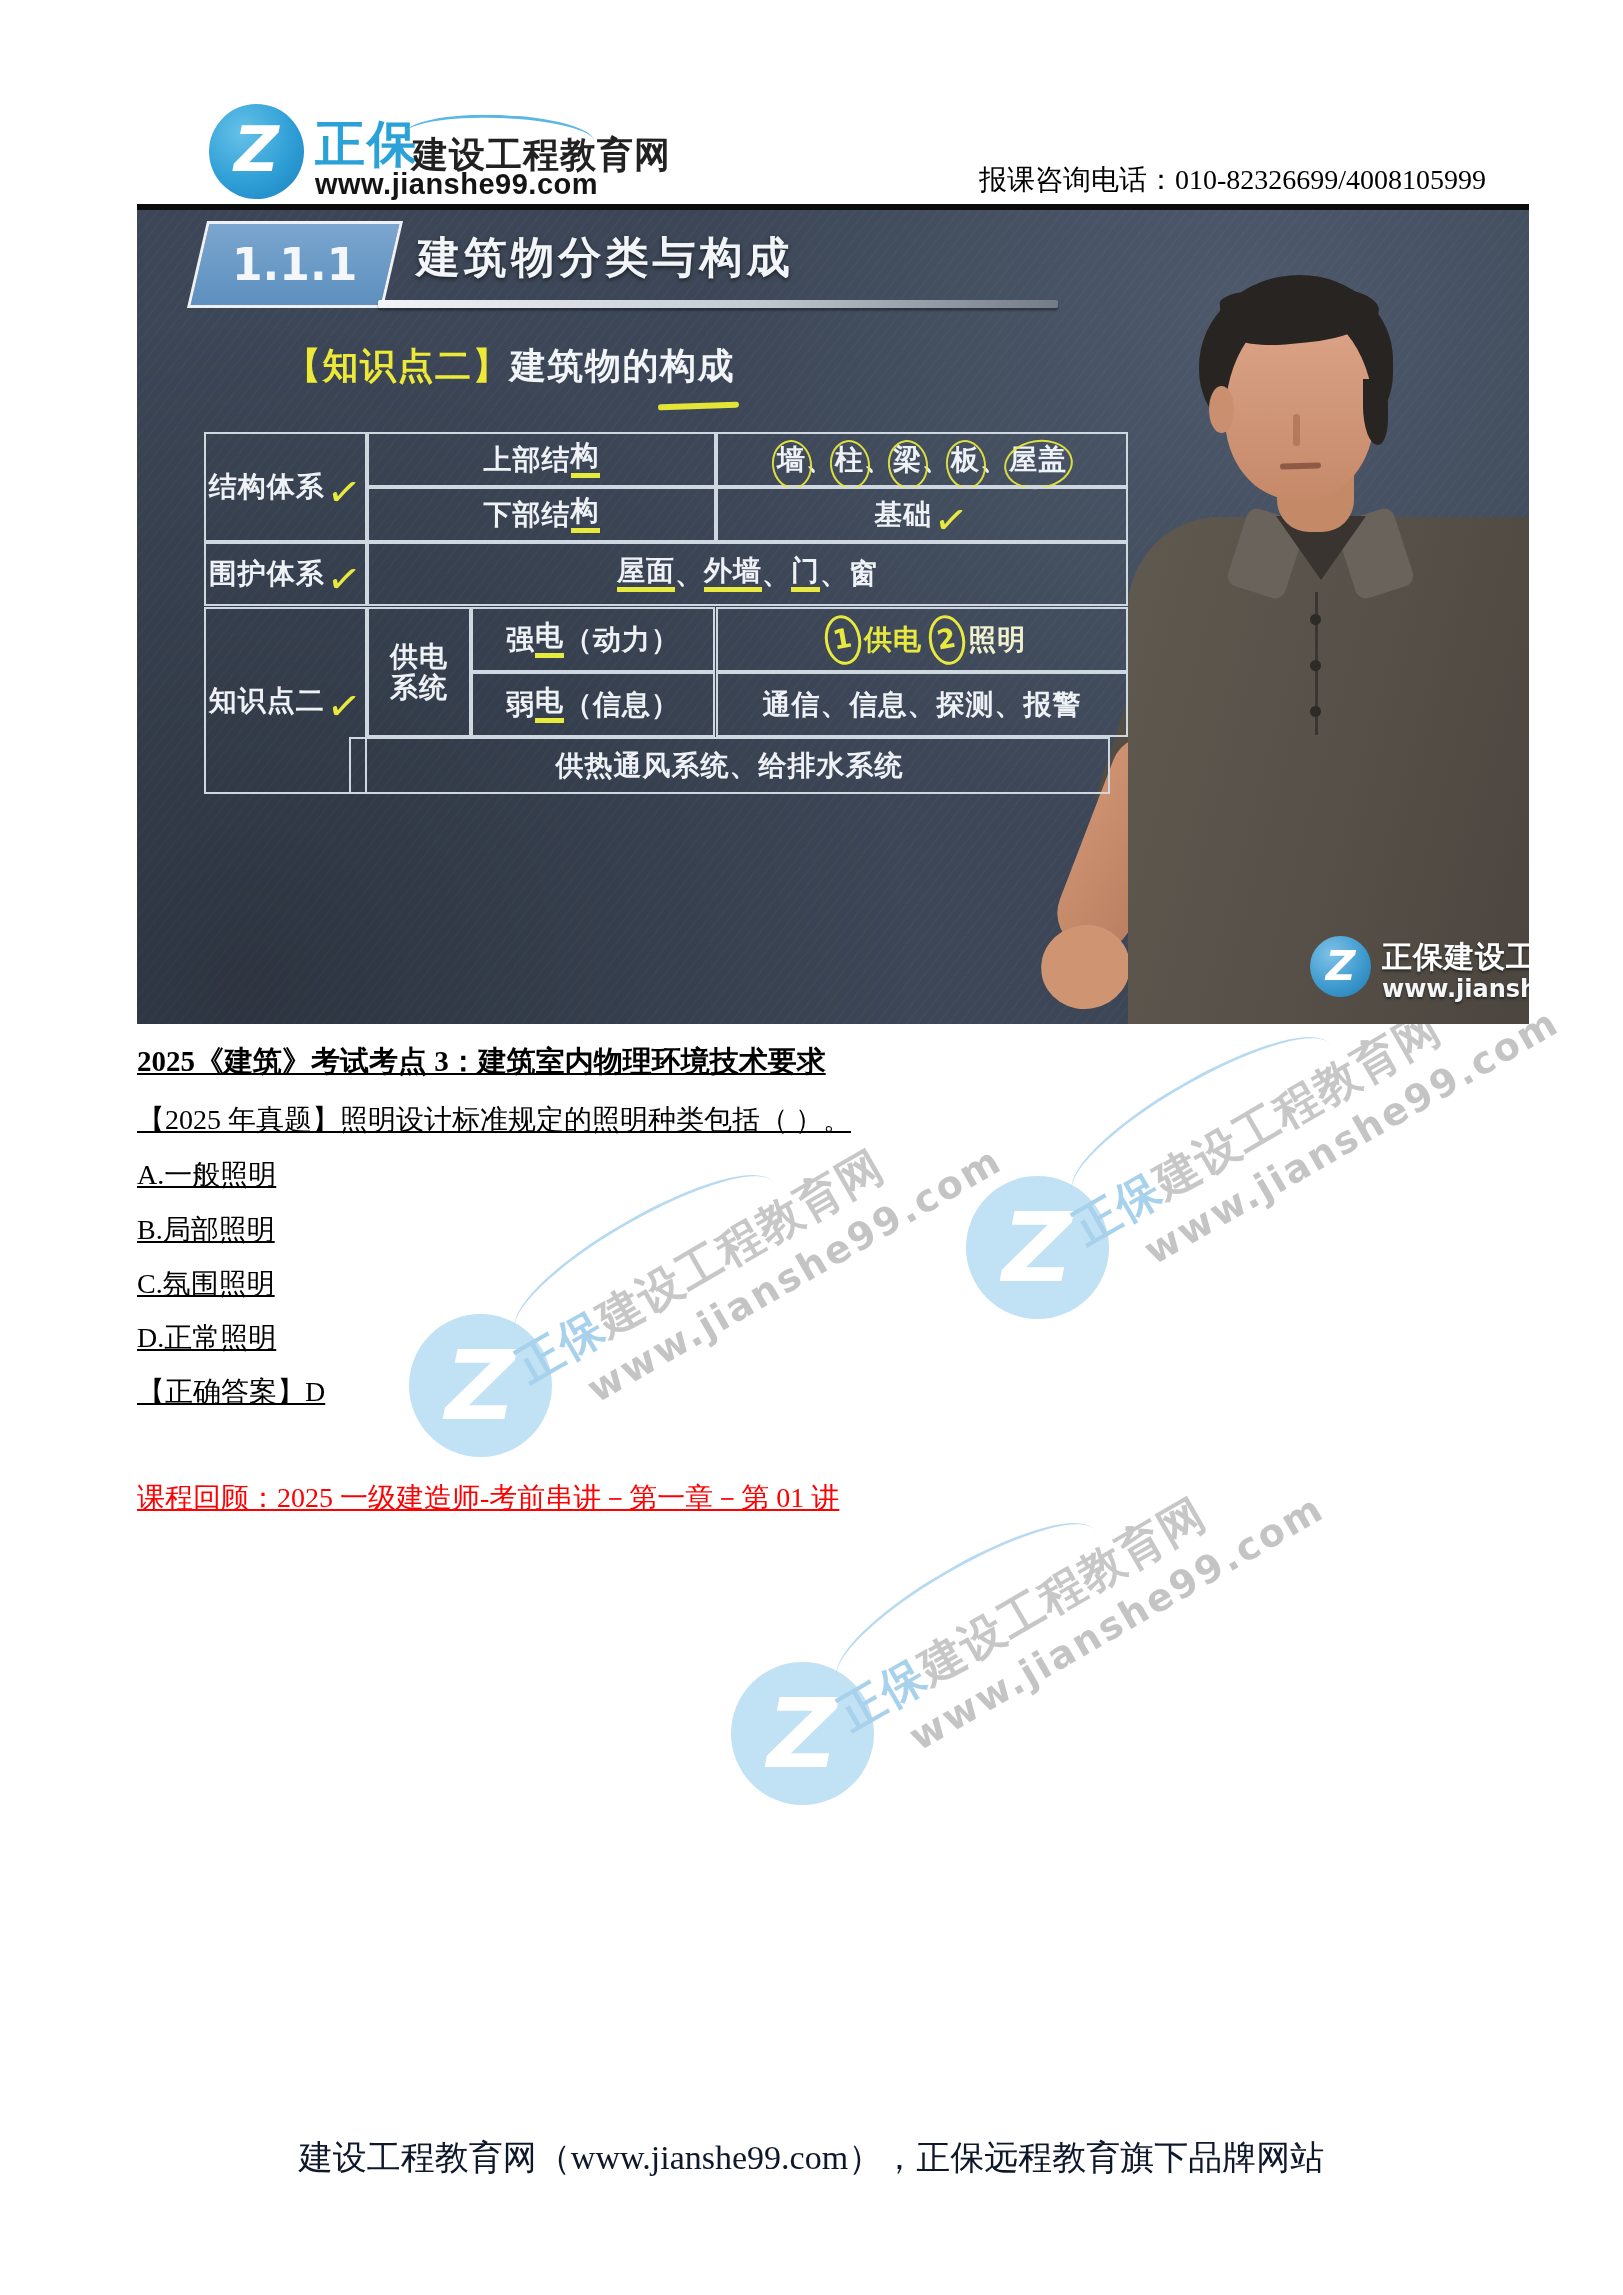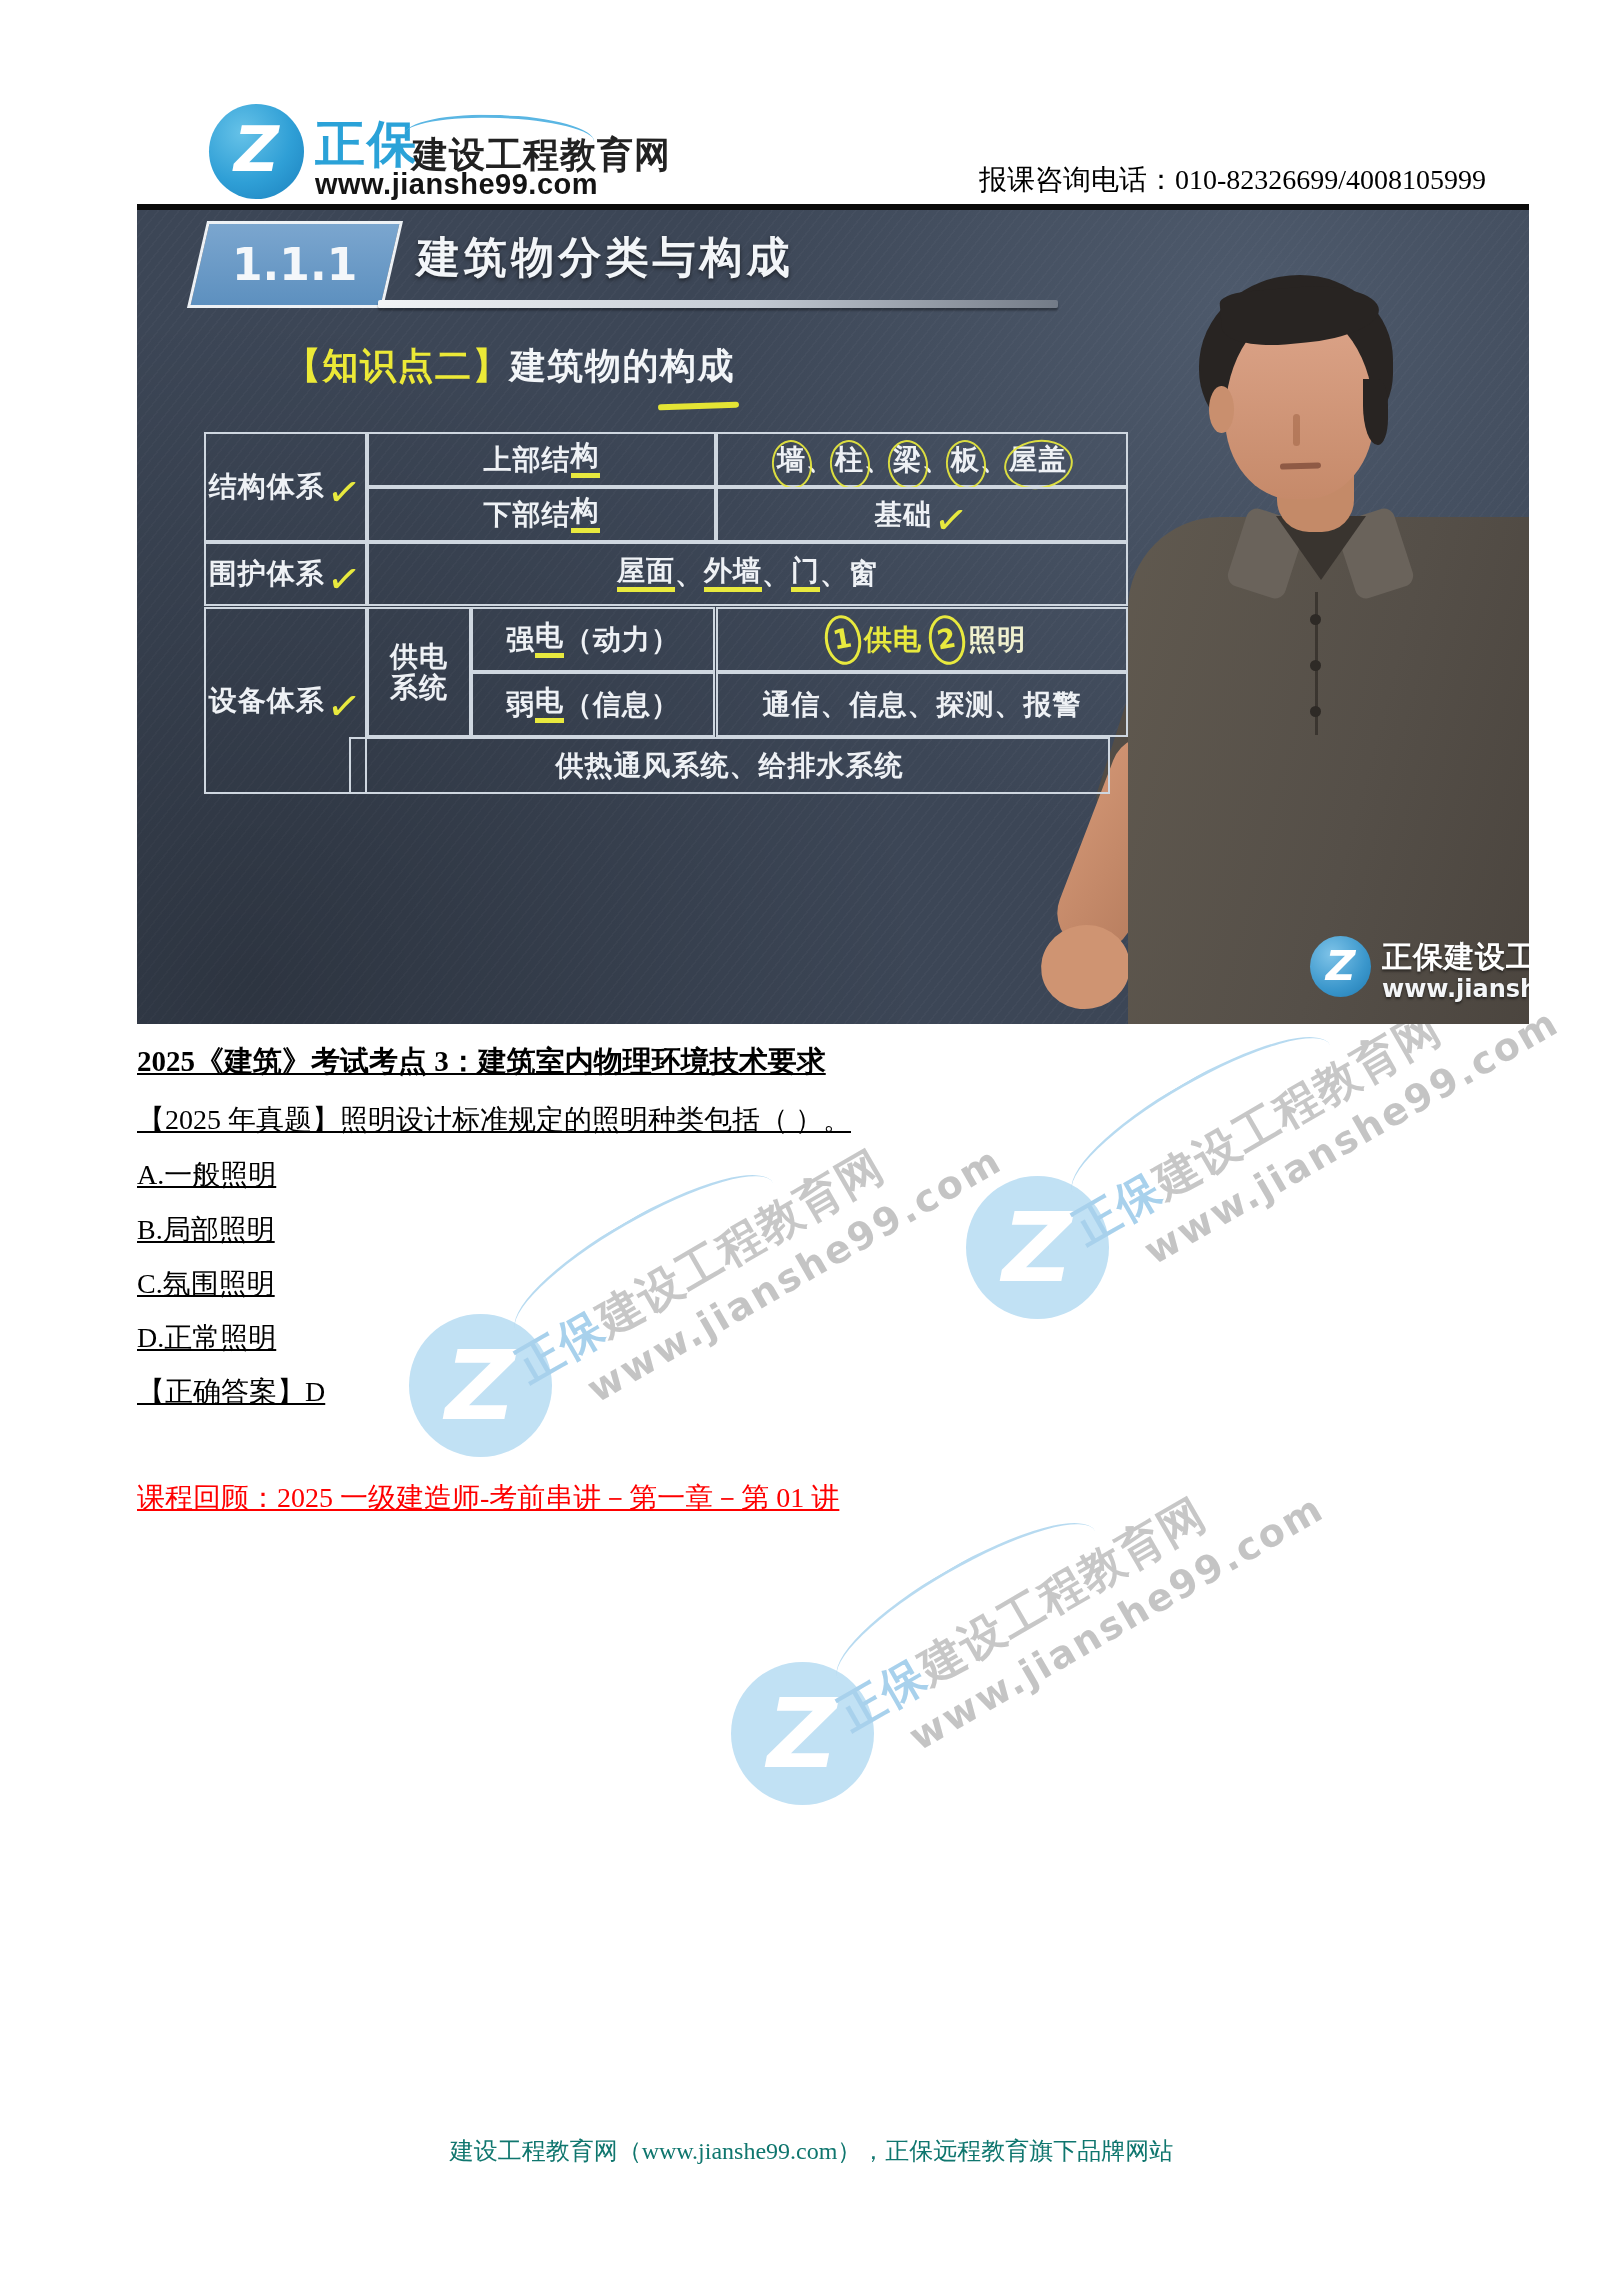--- a/index.html
+++ b/index.html
@@ -93,21 +93,21 @@
   .wm-arc{position:absolute;left:15.3px;top:-46px;width:297px;height:77px;border-top:3.6px solid #aed6ef;border-radius:50%;}
   .wm-line1{font-family:"DejaVu Sans",sans-serif;font-weight:bold;font-size:45px;letter-spacing:1px;white-space:nowrap;}
   .wm-zb{color:#9dcbea;}
   .wm-name{color:#c0c0c0;}
   .wm-line2{font-family:"DejaVu Sans",sans-serif;font-weight:bold;font-size:38px;color:#bdbdbd;margin:2px 0 0 49px;letter-spacing:2.6px;white-space:nowrap;}
 
   
   .btxt{left:137px;font-size:28px;color:#000;z-index:5;white-space:nowrap;text-decoration:underline;}
   .bold{font-weight:bold;}
   .red{color:#fe0000;}
-  .footer{left:0;right:0;top:2135px;text-align:center;font-size:24px;color:#0f766e;z-index:5;}
+  .footer{left:0;right:0;top:2135px;text-align:center;font-size:34px;color:#0f172a;z-index:5;}
 </style>
 </head>
 <body>
 
 <div id="page">
 
   <div class="abs logo-circle">
     <span class="logo-z">Z</span>
   </div>
   <div class="abs logo-brand">正保</div>
@@ -188,21 +188,21 @@
     <div class="cell" style="left:230px;top:332px;width:761px;height:64px;">
       <span class="yul">屋面</span>
         <span>、</span>
         <span class="yul">外墙</span>
         <span>、</span>
         <span class="yul-s">门</span>
         <span>、</span>
         <span>窗</span>
     </div>
     <div class="cell" style="left:67px;top:397px;width:163px;height:187px;">
-      <span>设备体系</span>
+      <span>知识点二</span>
         <span class="chk">✓</span>
     </div>
     <div class="cell" style="left:230px;top:397px;width:104px;height:130px;">
       <span class="two-line">
           <span>供电</span>
           <span>系统</span>
         </span>
     </div>
     <div class="cell" style="left:334px;top:397px;width:244px;height:65px;">
       <span>强</span>

